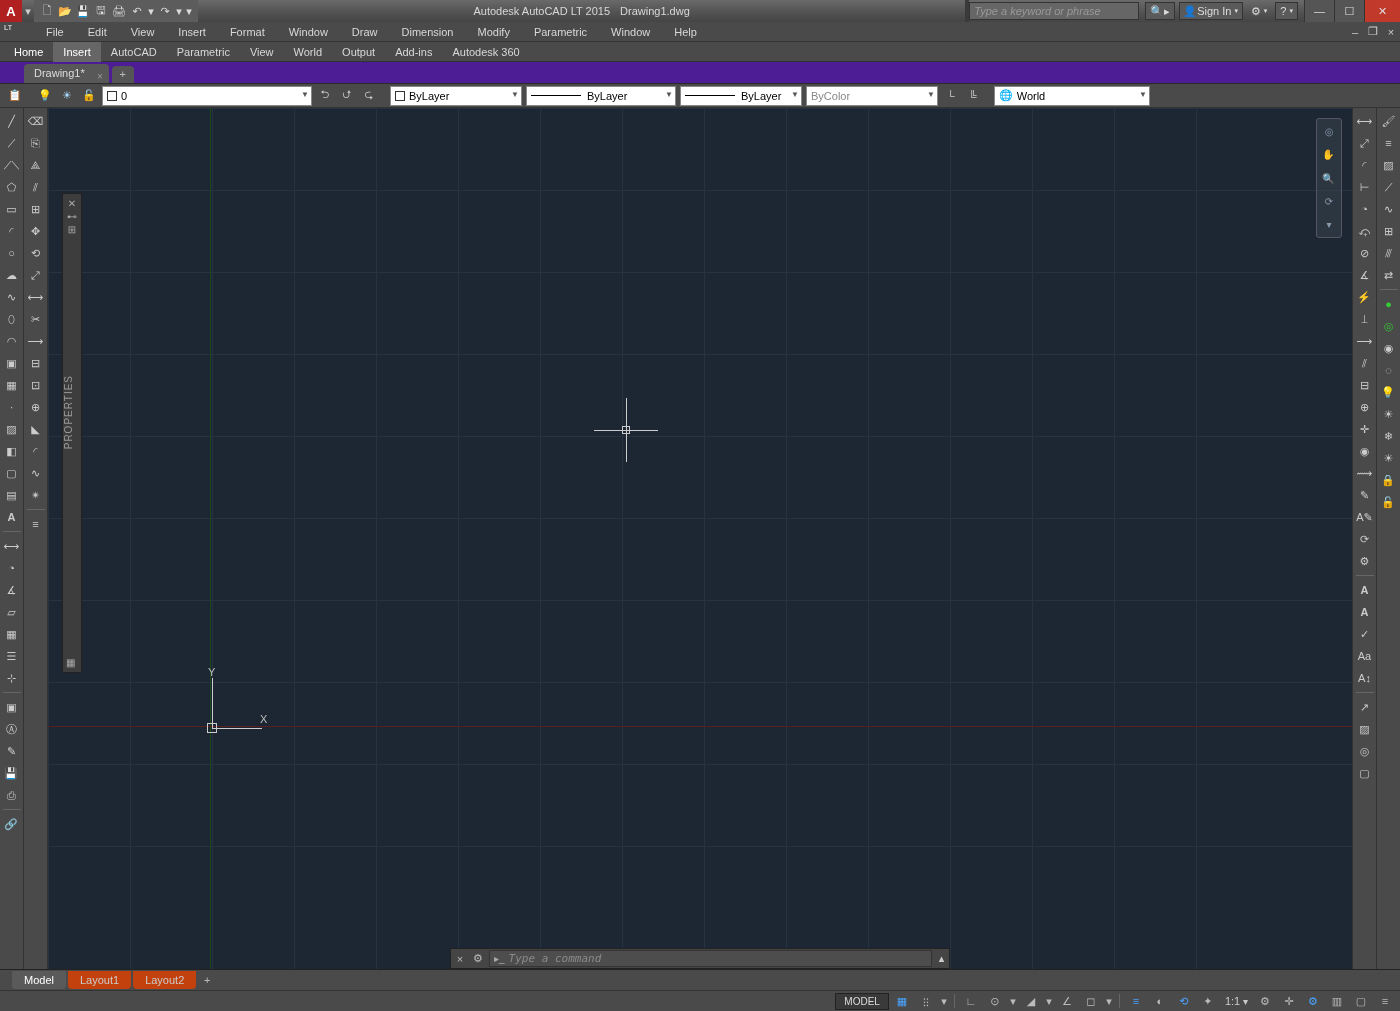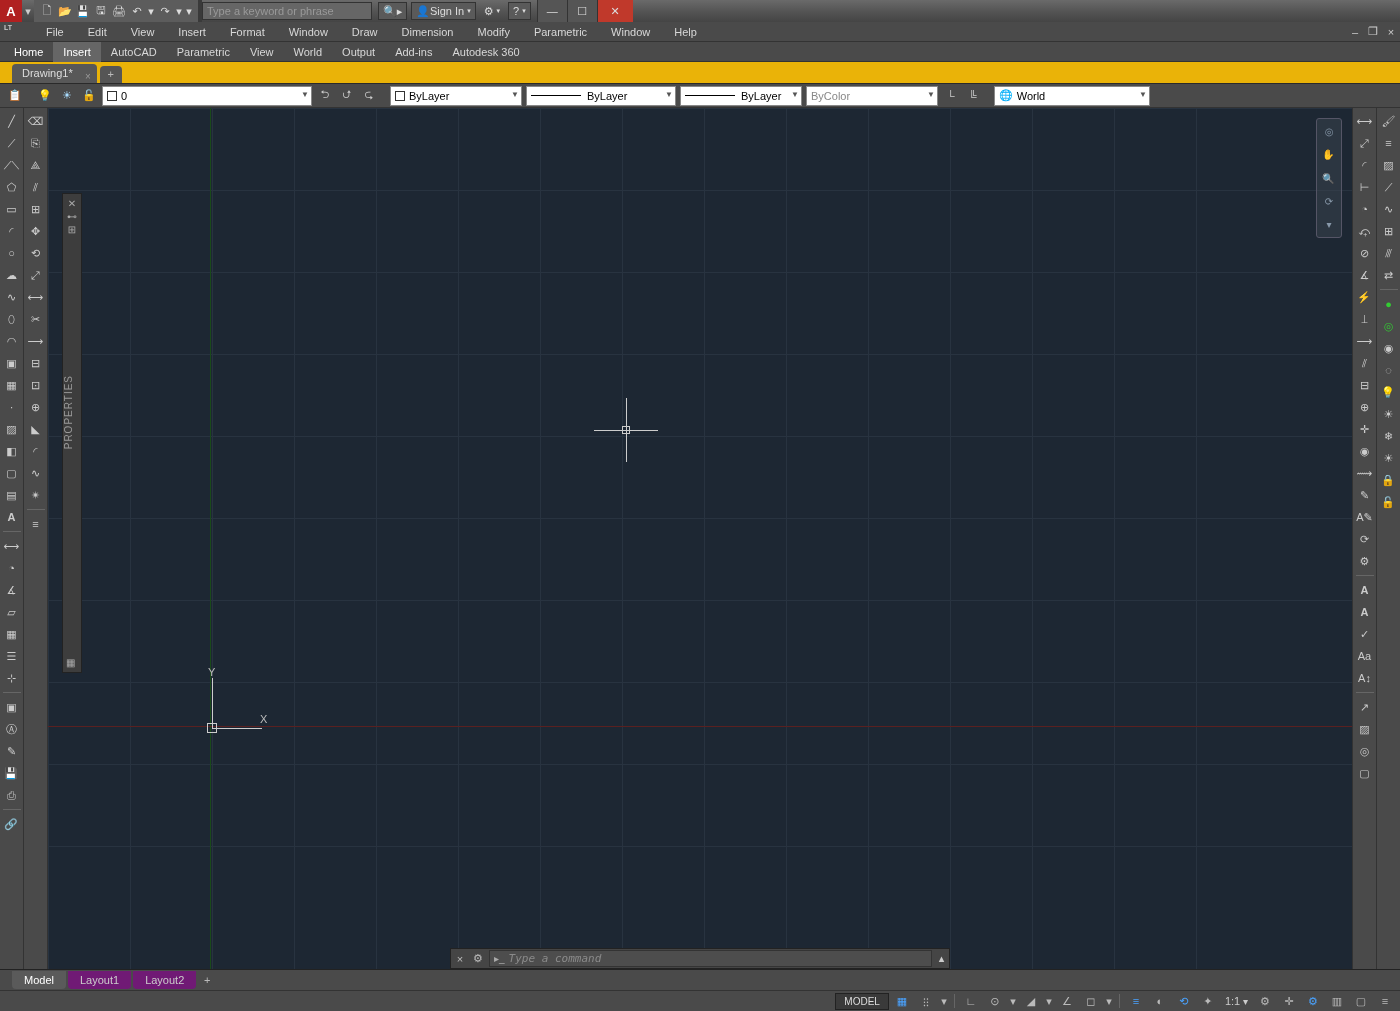--- a/index.html
+++ b/index.html
@@ -6,42 +6,42 @@
 body{width:1400px;height:1011px;background:#4a4a4a;overflow:hidden;position:relative}
 
 
 .titlebar{height:22px;background:linear-gradient(#6a6a6a,#555 50%,#444);display:flex;align-items:center;position:relative}
 .app-icon{width:22px;height:22px;background:#b02020;display:flex;align-items:center;justify-content:center;color:#fff;font-weight:bold;font-size:13px;position:relative}
 .app-icon::after{content:"LT";position:absolute;bottom:-9px;left:2px;font-size:7px;color:#ccc;background:#4a4a4a;padding:0 2px}
 .app-icon-arrow{width:12px;height:22px;display:flex;align-items:center;justify-content:center;color:#ccc}
 .qat{display:flex;align-items:center;gap:0;background:#5c5c5c;height:22px;padding:0 4px}
 .qat-btn{width:18px;height:18px;display:flex;align-items:center;justify-content:center;color:#ddd;cursor:pointer}
 .title-text{flex:1;text-align:center;color:#d8d8d8;font-size:12px}
-.search-box{width:170px;height:18px;background:#666;border:1px solid #333;color:#999;padding:0 4px;line-height:16px;font-size:10px}
+.search-box{width:170px;height:18px;background:#666;border:1px solid #333;color:#999;font-style:italic;padding:0 4px;line-height:16px;font-size:10px}
 .infoctr{display:flex;align-items:center;gap:4px;color:#ddd;height:22px;padding:0 6px}
 .infoctr-btn{height:18px;padding:0 4px;display:flex;align-items:center;color:#ddd;cursor:pointer;font-size:11px}
 .arrow-dn{font-size:7px;margin-left:3px}
 .win-btns{display:flex;height:22px}
 .win-btn{width:30px;height:22px;background:#555;color:#ddd;display:flex;align-items:center;justify-content:center;border-left:1px solid #333;cursor:pointer}
 .win-btn.close{background:#c0392b;width:36px}
 
 
 .menubar{height:20px;background:#4a4a4a;display:flex;align-items:center;border-bottom:1px solid #333}
 .menu-item{padding:0 12px;height:20px;line-height:20px;color:#d8d8d8;cursor:pointer}
 .mdi-btns{margin-left:auto;display:flex}
 .mdi-btn{width:18px;height:16px;color:#ccc;display:flex;align-items:center;justify-content:center;cursor:pointer}
 
 
 .ribbon-tabs{height:20px;background:#4a4a4a;display:flex;align-items:center;border-bottom:1px solid #333;padding-left:4px}
 .rtab{padding:0 10px;height:20px;line-height:20px;color:#d8d8d8;cursor:pointer}
 .rtab.active{color:#fff}
 .rtab.hover-sel{background:#666;color:#fff}
 
 
-.file-tabs{height:22px;background:#eab308;display:flex;align-items:flex-end;padding-left:12px;gap:3px;border-bottom:1px solid #2a2a2a}
+.file-tabs{height:22px;background:#4c1d95;display:flex;align-items:flex-end;padding-left:24px;gap:3px;border-bottom:1px solid #2a2a2a}
 .file-tab{height:19px;padding:0 24px 0 10px;background:#585858;color:#ddd;border-radius:4px 4px 0 0;line-height:19px;position:relative;cursor:pointer}
 .file-tab-close{position:absolute;right:6px;top:3px;color:#999;font-size:10px}
 .file-tab-add{width:22px;height:17px;background:#555;border-radius:4px 4px 0 0;color:#bbb;text-align:center;line-height:17px;cursor:pointer}
 
 
 .propbar{height:24px;background:#4a4a4a;border-bottom:1px solid #333;display:flex;align-items:center;padding:0 6px;gap:4px}
 .pb-btn{width:18px;height:18px;display:flex;align-items:center;justify-content:center;color:#ccc;cursor:pointer}
 .pb-select{height:20px;background:#fff;border:1px solid #888;display:flex;align-items:center;padding:0 4px;cursor:pointer;position:relative}
 .pb-select-arrow{position:absolute;right:2px;top:3px;color:#555;font-size:8px}
 .pb-select-sq{width:10px;height:10px;border:1px solid #333;margin-right:4px}
@@ -80,21 +80,21 @@
 
 .cmdline{position:absolute;left:50%;bottom:0;transform:translateX(-50%);width:500px;height:21px;background:#454545;border:1px solid #222;display:flex;align-items:center}
 .cmd-btn{width:18px;height:18px;display:flex;align-items:center;justify-content:center;color:#bbb;cursor:pointer}
 .cmd-input-wrap{flex:1;background:#4d4d4d;height:17px;margin:0 2px;display:flex;align-items:center;padding-left:4px;border:1px solid #333}
 .cmd-prompt{color:#aaa;font-size:10px;margin-right:4px}
 .cmd-input{color:#8a8a8a;font-family:Consolas,monospace;font-style:italic;font-size:11px}
 .cmd-expand{width:15px;text-align:center;color:#ccc}
 
 
 .layout-tabs{position:absolute;left:0;right:0;bottom:21px;height:21px;background:#4a4a4a;border-top:1px solid #222;display:flex;align-items:center;padding-left:12px}
-.ltab{padding:0 12px;height:18px;line-height:18px;color:#ccc;background:#701a75;margin-right:2px;border-radius:0 0 4px 4px;cursor:pointer}
+.ltab{padding:0 12px;height:18px;line-height:18px;color:#ccc;background:#c2410c;margin-right:2px;border-radius:0 0 4px 4px;cursor:pointer}
 .ltab.active{background:#5a5a5a;color:#fff;font-weight:500}
 .ltab-add{width:18px;text-align:center;color:#bbb;cursor:pointer}
 
 .statusbar{position:absolute;left:0;right:0;bottom:0;height:21px;background:#4a4a4a;border-top:1px solid #333;display:flex;align-items:center;justify-content:flex-end;padding:0 4px;gap:2px}
 .sb-model{background:#3a3a3a;padding:2px 8px;color:#ddd;border:1px solid #222;font-size:10px}
 .sb-btn{width:22px;height:18px;display:flex;align-items:center;justify-content:center;color:#bbb;cursor:pointer}
 .sb-btn.on{color:#4aa3ff}
 .sb-sep{width:1px;height:14px;background:#666;margin:0 3px}
 .sb-scale{color:#ccc;padding:0 4px;font-size:10px}
 </style>
@@ -108,20 +108,23 @@
     <div class="qat-btn">🗋</div>
     <div class="qat-btn">📂</div>
     <div class="qat-btn">💾</div>
     <div class="qat-btn">🖫</div>
     <div class="qat-btn">🖨</div>
     <div class="qat-btn">↶</div>
     <div class="qat-btn" style="width:10px">▾</div>
     <div class="qat-btn">↷</div>
     <div class="qat-btn" style="width:10px">▾</div>
     <div class="qat-btn" style="width:10px">▾</div>
+  </div>
+  <div class="title-text">
+    <span>Autodesk AutoCAD LT 2015</span>&nbsp;&nbsp;&nbsp;<span>Drawing1.dwg</span>
   </div>
   <div style="width:4px;background:#3a3a3a;height:22px"></div>
   <div class="search-box" title="Type a keyword or phrase"><span>Type a keyword or phrase</span></div>
   <div class="infoctr">
     <div class="infoctr-btn" style="background:#5a5a5a;border:1px solid #333">🔍▸</div>
     <div class="infoctr-btn" style="background:#5a5a5a;border:1px solid #333">👤 <span>Sign In</span><span class="arrow-dn">▾</span></div>
     <div class="infoctr-btn">⚙<span class="arrow-dn">▾</span></div>
     <div class="infoctr-btn" style="background:#5a5a5a;border:1px solid #333">?<span class="arrow-dn">▾</span></div>
   </div>
   <div class="win-btns">

